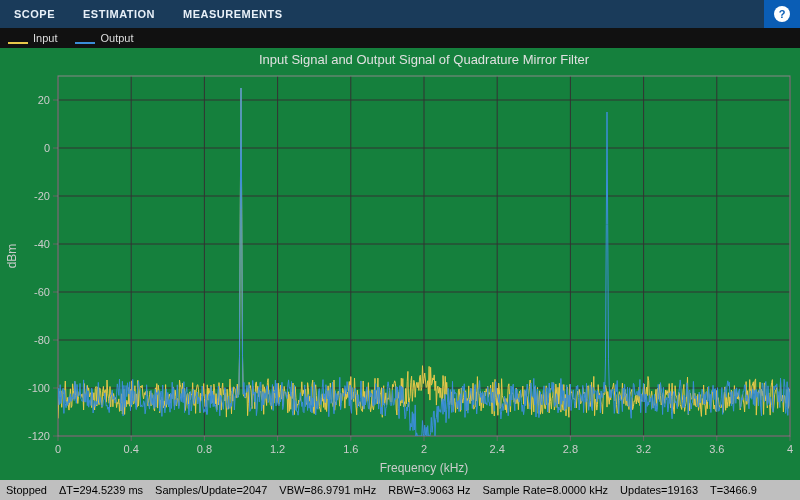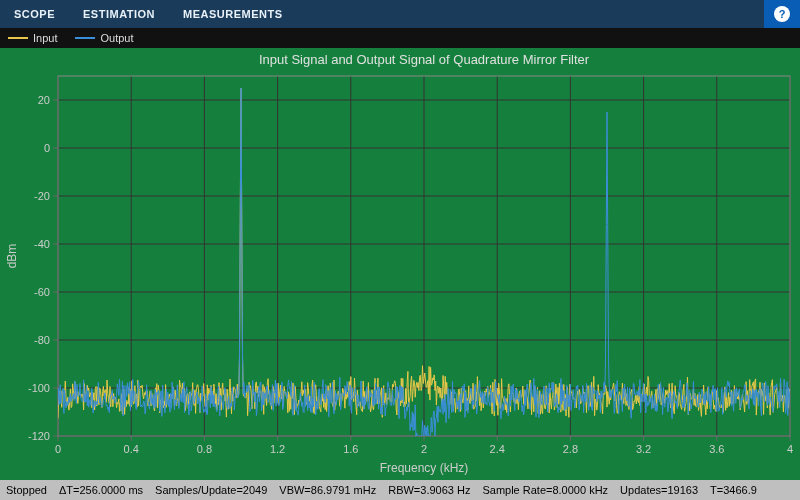--- a/index.html
+++ b/index.html
@@ -2,21 +2,21 @@
 <html><head>
 <meta charset="utf-8">
 <style>
   html,body{margin:0;padding:0;background:#000;font-family:Arial,Helvetica,sans-serif;font-size:12px;color:#ddd;width:800px;height:500px;overflow:hidden}
   .tabs{display:flex;align-items:center;height:28px;background:#1a3b5a;font-size:11px;font-weight:bold;color:#e8f0f8}
   .tab{padding:0 14px;height:32px;display:flex;align-items:center;cursor:pointer;letter-spacing:0.5px}
   .tab.active{background:#0a5db5}
   .help{margin-left:auto;display:flex;align-items:center;padding:0 10px;background:#0a5db5;height:28px}
   .help-icon{width:16px;height:16px;border-radius:50%;background:#fff;color:#0a5db5;display:flex;align-items:center;justify-content:center;font-weight:bold;font-size:11px}
   .legend{height:20px;background:#111;display:flex;align-items:center;padding:0 8px;font-size:11px;gap:18px}
-  .legend-item{display:flex;align-items:center;gap:5px}
+  .legend-item{display:flex;align-items:flex-end;gap:5px}
   .swatch{width:20px;height:2px}
   .plot-area{position:relative;width:800px;height:432px;background:#15803d}
   svg{display:block}
   .axis text{fill:#ccc;font-size:11px}
   .axis line,.axis path{stroke:#666}
   .grid line{stroke:#333}
   .title{fill:#e0e0e0;font-size:13px;text-anchor:middle}
   .axlabel{fill:#ccc;font-size:12px;text-anchor:middle}
   .status{height:20px;background:#bfbfbf;color:#000;display:flex;align-items:center;padding:0 6px;font-size:11px;gap:12px;white-space:nowrap;overflow:hidden}
 </style>
@@ -112,20 +112,20 @@
         <clipPath id="cp">
           <rect x="58" y="28" width="732" height="360"></rect>
         </clipPath>
       </defs>
       <path d="M58.0 370.4L58.7 346.4L59.5 343.4L60.2 349.0L60.9 342.8L61.7 359.3L62.4 342.3L63.1 344.4L63.9 346.0L64.6 345.8L65.3 333.0L66.1 351.8L66.8 356.8L67.5 349.5L68.2 356.4L69.0 362.1L69.7 353.7L70.4 340.8L71.2 359.5L71.9 357.9L72.6 335.8L73.4 342.5L74.1 350.9L74.8 333.4L75.6 347.6L76.3 351.4L77.0 343.6L77.8 355.5L78.5 348.4L79.2 343.6L80.0 346.6L80.7 347.8L81.4 346.4L82.2 349.5L82.9 345.7L83.6 362.0L84.4 335.6L85.1 352.2L85.8 347.4L86.5 342.4L87.3 337.3L88.0 343.1L88.7 339.8L89.5 348.9L90.2 346.0L90.9 344.6L91.7 359.6L92.4 344.3L93.1 352.0L93.9 344.7L94.6 362.0L95.3 340.2L96.1 338.5L96.8 358.0L97.5 338.9L98.3 352.0L99.0 356.7L99.7 339.8L100.5 342.3L101.2 351.9L101.9 359.5L102.7 343.3L103.4 338.4L104.1 348.0L104.8 342.5L105.6 341.7L106.3 354.2L107.0 332.0L107.8 345.8L108.5 350.3L109.2 355.3L110.0 338.5L110.7 358.9L111.4 345.4L112.2 344.7L112.9 358.8L113.6 345.5L114.4 351.6L115.1 349.4L115.8 351.2L116.6 359.6L117.3 354.5L118.0 355.8L118.8 350.9L119.5 363.4L120.2 355.2L121.0 363.0L121.7 345.8L122.4 366.1L123.1 348.7L123.9 341.2L124.6 366.4L125.3 351.8L126.1 358.8L126.8 352.3L127.5 355.9L128.3 356.1L129.0 339.4L129.7 358.2L130.5 341.3L131.2 358.7L131.9 332.8L132.7 350.7L133.4 356.1L134.1 355.0L134.9 337.7L135.6 356.2L136.3 345.9L137.1 359.2L137.8 332.3L138.5 358.0L139.3 345.9L140.0 339.7L140.7 338.0L141.4 339.5L142.2 337.2L142.9 347.0L143.6 350.9L144.4 344.7L145.1 347.1L145.8 343.3L146.6 343.1L147.3 343.1L148.0 357.9L148.8 352.9L149.5 346.6L150.2 343.0L151.0 357.9L151.7 344.8L152.4 348.2L153.2 350.9L153.9 360.8L154.6 363.0L155.4 339.8L156.1 350.5L156.8 335.6L157.6 360.1L158.3 337.2L159.0 343.0L159.7 364.8L160.5 351.8L161.2 353.2L161.9 349.2L162.7 352.6L163.4 359.8L164.1 352.9L164.9 358.3L165.6 336.6L166.3 359.3L167.1 351.3L167.8 353.2L168.5 348.6L169.3 346.0L170.0 349.3L170.7 354.8L171.5 346.6L172.2 350.7L172.9 338.8L173.7 341.0L174.4 358.4L175.1 342.1L175.9 348.5L176.6 357.8L177.3 350.3L178.0 351.1L178.8 357.6L179.5 332.0L180.2 336.6L181.0 339.8L181.7 350.4L182.4 335.2L183.2 343.7L183.9 349.0L184.6 340.1L185.4 362.5L186.1 356.1L186.8 347.1L187.6 345.4L188.3 360.5L189.0 346.6L189.8 343.9L190.5 351.5L191.2 346.1L192.0 346.7L192.7 334.7L193.4 354.1L194.2 357.5L194.9 341.9L195.6 365.4L196.3 342.4L197.1 337.1L197.8 336.7L198.5 341.7L199.3 353.1L200.0 364.7L200.7 345.2L201.5 347.9L202.2 347.2L202.9 348.1L203.7 335.5L204.4 350.2L205.1 358.6L205.9 352.0L206.6 358.7L207.3 336.8L208.1 352.2L208.8 340.2L209.5 344.6L210.3 347.6L211.0 337.3L211.7 355.2L212.5 354.3L213.2 349.2L213.9 336.1L214.6 342.1L215.4 355.8L216.1 345.6L216.8 361.9L217.6 350.8L218.3 356.9L219.0 334.6L219.8 353.5L220.5 340.3L221.2 362.1L222.0 341.0L222.7 335.1L223.4 346.8L224.2 341.6L224.9 353.0L225.6 345.2L226.4 369.1L227.1 341.2L227.8 349.8L228.6 361.1L229.3 344.1L230.0 331.0L230.8 348.3L231.5 365.8L232.2 343.1L232.9 353.1L233.7 338.8L234.4 339.7L235.1 341.0L235.9 349.6L236.6 349.6L237.3 336.1L238.1 349.1L238.8 346.2L239.5 307.7L240.3 161.8L241.0 40.0L241.7 161.8L242.5 307.7L243.2 346.2L243.9 348.4L244.7 349.0L245.4 349.6L246.1 349.6L246.9 340.4L247.6 367.7L248.3 355.2L249.1 334.3L249.8 339.9L250.5 337.6L251.2 344.1L252.0 360.7L252.7 338.0L253.4 343.9L254.2 347.9L254.9 360.8L255.6 335.3L256.4 333.9L257.1 345.2L257.8 338.2L258.6 348.7L259.3 342.4L260.0 344.5L260.8 343.2L261.5 349.9L262.2 352.6L263.0 336.5L263.7 366.3L264.4 338.8L265.2 343.1L265.9 351.0L266.6 357.5L267.4 334.5L268.1 330.7L268.8 346.3L269.5 343.9L270.3 356.5L271.0 354.6L271.7 361.3L272.5 343.9L273.2 338.5L273.9 355.2L274.7 342.3L275.4 349.5L276.1 349.2L276.9 354.4L277.6 347.0L278.3 335.2L279.1 356.2L279.8 343.7L280.5 337.0L281.3 351.1L282.0 340.9L282.7 357.9L283.5 348.2L284.2 338.4L284.9 345.2L285.7 343.9L286.4 349.2L287.1 347.0L287.8 364.8L288.6 343.8L289.3 363.3L290.0 346.2L290.8 361.3L291.5 344.0L292.2 350.6L293.0 335.0L293.7 352.3L294.4 366.6L295.2 338.6L295.9 349.5L296.6 360.4L297.4 356.2L298.1 356.9L298.8 352.0L299.6 353.7L300.3 352.3L301.0 346.0L301.8 333.8L302.5 347.9L303.2 341.9L304.0 345.8L304.7 342.5L305.4 341.2L306.1 354.7L306.9 356.6L307.6 334.7L308.3 339.5L309.1 353.2L309.8 348.2L310.5 356.8L311.3 357.2L312.0 337.1L312.7 332.1L313.5 363.0L314.2 365.6L314.9 343.1L315.7 336.8L316.4 347.5L317.1 360.4L317.9 356.5L318.6 344.3L319.3 358.8L320.1 361.3L320.8 363.9L321.5 346.6L322.3 353.2L323.0 345.6L323.7 359.4L324.4 349.1L325.2 361.6L325.9 342.8L326.6 363.5L327.4 349.3L328.1 337.8L328.8 348.2L329.6 352.0L330.3 335.1L331.0 349.1L331.8 354.9L332.5 355.2L333.2 358.8L334.0 332.0L334.7 362.3L335.4 353.8L336.2 357.0L336.9 350.0L337.6 345.6L338.4 343.0L339.1 349.2L339.8 358.2L340.6 345.1L341.3 352.5L342.0 352.8L342.7 340.2L343.5 343.8L344.2 347.7L344.9 360.2L345.7 341.4L346.4 351.2L347.1 344.0L347.9 349.6L348.6 341.0L349.3 333.5L350.1 346.5L350.8 328.6L351.5 351.7L352.3 349.5L353.0 343.9L353.7 353.6L354.5 330.0L355.2 345.5L355.9 357.2L356.7 366.8L357.4 342.1L358.1 357.9L358.9 356.6L359.6 354.0L360.3 353.7L361.0 360.5L361.8 362.8L362.5 363.6L363.2 333.0L364.0 360.8L364.7 343.4L365.4 356.4L366.2 351.8L366.9 342.7L367.6 352.5L368.4 334.6L369.1 352.0L369.8 357.3L370.6 363.8L371.3 358.9L372.0 341.8L372.8 359.4L373.5 361.9L374.2 354.9L375.0 330.3L375.7 350.8L376.4 342.6L377.2 355.9L377.9 330.1L378.6 355.2L379.3 355.4L380.1 346.9L380.8 344.9L381.5 339.7L382.3 369.3L383.0 343.3L383.7 337.7L384.5 357.8L385.2 352.8L385.9 344.8L386.7 356.7L387.4 350.1L388.1 350.3L388.9 351.4L389.6 340.2L390.3 353.5L391.1 354.1L391.8 353.8L392.5 336.4L393.3 338.8L394.0 335.4L394.7 332.8L395.5 335.4L396.2 361.0L396.9 367.0L397.6 342.1L398.4 350.3L399.1 344.2L399.8 346.1L400.6 357.8L401.3 330.1L402.0 355.1L402.8 330.5L403.5 358.7L404.2 353.7L405.0 358.5L405.7 340.4L406.4 355.8L407.2 333.5L407.9 323.4L408.6 358.6L409.4 352.3L410.1 348.7L410.8 334.5L411.6 328.2L412.3 353.3L413.0 343.3L413.8 332.3L414.5 334.8L415.2 349.3L415.9 338.8L416.7 334.4L417.4 339.6L418.1 334.4L418.9 342.5L419.6 329.1L420.3 327.2L421.1 342.6L421.8 339.7L422.5 317.7L423.3 335.5L424.0 330.6L424.7 325.0L425.5 333.0L426.2 339.5L426.9 338.4L427.7 332.7L428.4 346.1L429.1 318.4L429.9 352.1L430.6 319.3L431.3 337.2L432.1 335.7L432.8 329.9L433.5 332.0L434.2 326.9L435.0 342.6L435.7 333.1L436.4 357.1L437.2 341.0L437.9 338.0L438.6 345.2L439.4 339.3L440.1 349.6L440.8 339.9L441.6 354.0L442.3 356.0L443.0 327.5L443.8 338.6L444.5 352.5L445.2 328.3L446.0 346.4L446.7 334.3L447.4 344.3L448.2 348.8L448.9 355.9L449.6 356.9L450.4 352.6L451.1 343.8L451.8 357.0L452.5 339.8L453.3 362.6L454.0 352.3L454.7 350.4L455.5 364.5L456.2 354.4L456.9 356.2L457.7 360.8L458.4 342.9L459.1 340.9L459.9 349.6L460.6 363.4L461.3 340.0L462.1 350.3L462.8 355.1L463.5 349.7L464.3 340.5L465.0 346.0L465.7 342.7L466.5 362.4L467.2 350.4L467.9 362.1L468.7 337.9L469.4 351.7L470.1 355.6L470.8 342.7L471.6 353.0L472.3 351.6L473.0 335.2L473.8 361.2L474.5 359.3L475.2 359.0L476.0 343.8L476.7 353.1L477.4 328.6L478.2 345.7L478.9 346.0L479.6 357.8L480.4 343.5L481.1 362.8L481.8 351.0L482.6 347.4L483.3 359.9L484.0 346.2L484.8 343.1L485.5 348.0L486.2 340.7L487.0 343.9L487.7 338.0L488.4 349.2L489.1 344.6L489.9 346.2L490.6 337.1L491.3 347.9L492.1 365.9L492.8 334.2L493.5 350.1L494.3 368.0L495.0 331.4L495.7 349.3L496.5 357.3L497.2 340.1L497.9 367.3L498.7 335.1L499.4 341.9L500.1 360.5L500.9 358.5L501.6 330.7L502.3 347.8L503.1 350.0L503.8 353.7L504.5 350.8L505.3 361.9L506.0 350.4L506.7 364.6L507.4 357.1L508.2 338.2L508.9 335.8L509.6 348.0L510.4 363.9L511.1 348.1L511.8 346.1L512.6 344.7L513.3 346.3L514.0 354.2L514.8 350.5L515.5 356.0L516.2 340.2L517.0 355.6L517.7 345.9L518.4 361.7L519.2 345.3L519.9 343.0L520.6 345.5L521.4 349.4L522.1 347.9L522.8 338.0L523.6 356.2L524.3 341.9L525.0 347.6L525.7 343.0L526.5 347.5L527.2 349.1L527.9 360.9L528.7 346.2L529.4 338.7L530.1 332.0L530.9 341.1L531.6 366.7L532.3 348.0L533.1 351.0L533.8 363.9L534.5 338.8L535.3 344.7L536.0 351.9L536.7 355.3L537.5 339.5L538.2 365.4L538.9 351.8L539.7 342.8L540.4 366.2L541.1 346.4L541.9 363.5L542.6 365.6L543.3 342.6L544.0 348.7L544.8 360.6L545.5 360.7L546.2 337.8L547.0 356.8L547.7 354.3L548.4 355.0L549.2 364.9L549.9 340.1L550.6 353.3L551.4 361.1L552.1 350.2L552.8 348.0L553.6 334.7L554.3 362.0L555.0 358.2L555.8 336.0L556.5 341.9L557.2 359.7L558.0 339.3L558.7 356.1L559.4 335.3L560.2 355.2L560.9 364.1L561.6 348.7L562.3 356.9L563.1 362.3L563.8 336.5L564.5 356.4L565.3 346.5L566.0 367.9L566.7 352.6L567.5 339.1L568.2 358.8L568.9 369.3L569.7 336.4L570.4 339.6L571.1 345.0L571.9 343.7L572.6 349.6L573.3 350.7L574.1 350.4L574.8 351.7L575.5 351.9L576.3 360.0L577.0 348.1L577.7 343.0L578.5 347.0L579.2 341.4L579.9 345.0L580.6 355.9L581.4 353.7L582.1 352.2L582.8 339.5L583.6 345.7L584.3 344.1L585.0 346.3L585.8 349.9L586.5 364.6L587.2 339.7L588.0 337.7L588.7 338.3L589.4 356.3L590.2 358.5L590.9 352.7L591.6 334.3L592.4 358.8L593.1 346.7L593.8 328.4L594.6 367.7L595.3 351.3L596.0 351.8L596.8 362.1L597.5 356.5L598.2 336.6L598.9 347.0L599.7 345.3L600.4 351.3L601.1 355.3L601.9 356.5L602.6 365.9L603.3 345.3L604.1 346.6L604.8 346.2L605.5 337.0L606.3 341.0L607.0 359.1L607.7 343.5L608.5 350.1L609.2 356.3L609.9 348.3L610.7 351.9L611.4 342.3L612.1 341.4L612.9 338.9L613.6 335.0L614.3 342.8L615.1 353.0L615.8 346.5L616.5 356.7L617.2 365.1L618.0 364.6L618.7 347.1L619.4 343.7L620.2 346.5L620.9 348.7L621.6 352.1L622.4 335.2L623.1 350.5L623.8 355.7L624.6 343.6L625.3 341.5L626.0 357.5L626.8 345.8L627.5 358.1L628.2 357.0L629.0 361.5L629.7 348.5L630.4 344.8L631.2 343.4L631.9 341.4L632.6 361.7L633.4 358.7L634.1 352.9L634.8 353.4L635.5 347.3L636.3 356.0L637.0 346.9L637.7 352.6L638.5 354.7L639.2 339.0L639.9 357.6L640.7 351.3L641.4 353.4L642.1 347.0L642.9 344.0L643.6 337.2L644.3 336.0L645.1 351.6L645.8 348.4L646.5 339.1L647.3 347.6L648.0 328.5L648.7 332.6L649.5 354.1L650.2 352.7L650.9 348.5L651.7 343.2L652.4 350.5L653.1 359.9L653.8 356.7L654.6 357.1L655.3 348.1L656.0 341.3L656.8 358.3L657.5 340.3L658.2 343.8L659.0 351.3L659.7 336.4L660.4 347.4L661.2 357.0L661.9 355.0L662.6 346.5L663.4 344.5L664.1 350.5L664.8 355.4L665.6 342.0L666.3 346.6L667.0 342.5L667.8 345.7L668.5 349.9L669.2 335.6L670.0 350.5L670.7 359.9L671.4 348.6L672.1 335.2L672.9 353.8L673.6 361.9L674.3 365.8L675.1 337.7L675.8 347.8L676.5 347.9L677.3 351.4L678.0 358.5L678.7 344.2L679.5 345.5L680.2 356.4L680.9 358.7L681.7 361.5L682.4 352.3L683.1 342.0L683.9 336.4L684.6 363.3L685.3 358.6L686.1 354.1L686.8 344.8L687.5 329.0L688.3 366.7L689.0 355.3L689.7 362.9L690.4 345.3L691.2 350.8L691.9 351.0L692.6 350.4L693.4 340.9L694.1 357.3L694.8 345.2L695.6 358.3L696.3 358.6L697.0 358.2L697.8 346.4L698.5 362.4L699.2 357.5L700.0 346.5L700.7 361.3L701.4 368.4L702.2 350.4L702.9 356.6L703.6 337.0L704.4 355.4L705.1 357.8L705.8 367.0L706.6 351.9L707.3 360.7L708.0 339.1L708.7 344.8L709.5 350.2L710.2 360.8L710.9 357.5L711.7 343.9L712.4 341.8L713.1 350.7L713.9 361.0L714.6 357.0L715.3 362.1L716.1 363.5L716.8 342.4L717.5 351.3L718.3 349.7L719.0 356.7L719.7 359.5L720.5 359.0L721.2 359.8L721.9 356.6L722.7 358.6L723.4 364.4L724.1 350.0L724.9 338.9L725.6 362.3L726.3 345.9L727.0 359.9L727.8 353.2L728.5 344.7L729.2 358.3L730.0 348.9L730.7 355.4L731.4 342.2L732.2 354.4L732.9 355.9L733.6 354.9L734.4 337.6L735.1 348.0L735.8 346.3L736.6 343.3L737.3 351.0L738.0 344.8L738.8 351.4L739.5 349.1L740.2 361.9L741.0 356.8L741.7 353.8L742.4 346.7L743.2 351.2L743.9 356.2L744.6 364.0L745.3 349.4L746.1 333.6L746.8 356.4L747.5 342.7L748.3 355.5L749.0 350.3L749.7 331.6L750.5 344.3L751.2 349.9L751.9 338.2L752.7 335.9L753.4 333.8L754.1 345.6L754.9 333.0L755.6 330.9L756.3 367.1L757.1 351.1L757.8 347.1L758.5 342.6L759.3 345.1L760.0 334.2L760.7 352.2L761.5 341.2L762.2 347.7L762.9 342.8L763.6 366.5L764.4 334.9L765.1 352.9L765.8 348.1L766.6 346.4L767.3 360.0L768.0 349.5L768.8 344.9L769.5 354.9L770.2 367.1L771.0 339.2L771.7 334.5L772.4 331.6L773.2 364.3L773.9 357.2L774.6 346.8L775.4 343.1L776.1 341.7L776.8 339.6L777.6 360.3L778.3 347.5L779.0 351.0L779.8 354.2L780.5 333.5L781.2 352.5L781.9 352.7L782.7 347.3L783.4 364.0L784.1 347.5L784.9 348.2L785.6 355.2L786.3 354.9L787.1 341.5L787.8 351.0L788.5 360.3L789.3 340.9L790.0 347.0" fill="none" stroke="#e8c84a" stroke-width="1" clip-path="url(#cp)"></path>
       <path d="M58.0 357.2L58.7 340.3L59.5 356.5L60.2 336.7L60.9 355.6L61.7 347.1L62.4 343.0L63.1 340.2L63.9 365.4L64.6 342.2L65.3 355.5L66.1 359.7L66.8 353.4L67.5 357.5L68.2 355.2L69.0 348.8L69.7 354.6L70.4 345.8L71.2 353.3L71.9 349.0L72.6 350.3L73.4 345.7L74.1 352.5L74.8 333.1L75.6 338.0L76.3 355.3L77.0 336.4L77.8 347.6L78.5 348.5L79.2 347.2L80.0 335.4L80.7 350.0L81.4 351.6L82.2 353.5L82.9 353.0L83.6 331.9L84.4 354.0L85.1 345.7L85.8 354.2L86.5 337.8L87.3 357.7L88.0 342.7L88.7 359.2L89.5 352.6L90.2 351.6L90.9 357.5L91.7 340.2L92.4 343.8L93.1 365.0L93.9 356.1L94.6 352.8L95.3 359.3L96.1 353.3L96.8 356.7L97.5 355.4L98.3 334.4L99.0 346.6L99.7 354.5L100.5 349.5L101.2 356.5L101.9 359.0L102.7 358.4L103.4 352.1L104.1 351.3L104.8 344.8L105.6 353.1L106.3 358.1L107.0 357.1L107.8 361.3L108.5 359.1L109.2 364.6L110.0 349.4L110.7 346.8L111.4 346.7L112.2 342.2L112.9 351.4L113.6 350.1L114.4 347.8L115.1 355.1L115.8 353.6L116.6 346.2L117.3 335.9L118.0 339.6L118.8 347.4L119.5 331.0L120.2 347.0L121.0 362.6L121.7 354.5L122.4 333.3L123.1 367.9L123.9 337.4L124.6 353.8L125.3 359.4L126.1 337.5L126.8 348.6L127.5 334.8L128.3 342.8L129.0 346.0L129.7 333.8L130.5 362.7L131.2 342.6L131.9 356.9L132.7 331.4L133.4 353.0L134.1 343.2L134.9 344.0L135.6 357.6L136.3 361.6L137.1 347.1L137.8 338.4L138.5 332.9L139.3 339.2L140.0 341.9L140.7 358.9L141.4 356.9L142.2 359.1L142.9 358.4L143.6 352.8L144.4 354.7L145.1 365.8L145.8 360.9L146.6 336.8L147.3 347.6L148.0 353.9L148.8 357.1L149.5 361.1L150.2 353.0L151.0 342.4L151.7 355.2L152.4 357.1L153.2 346.7L153.9 360.5L154.6 352.8L155.4 341.2L156.1 359.2L156.8 344.5L157.6 346.5L158.3 342.5L159.0 346.8L159.7 363.3L160.5 344.6L161.2 343.1L161.9 368.4L162.7 337.0L163.4 356.1L164.1 358.2L164.9 364.8L165.6 357.5L166.3 340.9L167.1 356.5L167.8 344.5L168.5 358.9L169.3 351.5L170.0 364.2L170.7 345.1L171.5 360.4L172.2 334.2L172.9 351.1L173.7 339.7L174.4 361.9L175.1 351.7L175.9 357.4L176.6 351.4L177.3 336.8L178.0 349.6L178.8 360.6L179.5 354.8L180.2 352.1L181.0 345.5L181.7 353.7L182.4 340.9L183.2 354.7L183.9 333.7L184.6 364.6L185.4 343.9L186.1 343.7L186.8 339.1L187.6 356.8L188.3 356.0L189.0 366.9L189.8 346.0L190.5 343.6L191.2 363.0L192.0 356.6L192.7 346.2L193.4 341.2L194.2 355.6L194.9 351.6L195.6 348.3L196.3 348.1L197.1 343.9L197.8 355.9L198.5 349.1L199.3 350.3L200.0 364.1L200.7 353.7L201.5 352.1L202.2 338.0L202.9 358.0L203.7 364.6L204.4 361.4L205.1 363.7L205.9 346.3L206.6 366.4L207.3 366.5L208.1 351.9L208.8 347.0L209.5 345.4L210.3 359.7L211.0 338.4L211.7 355.5L212.5 343.0L213.2 358.7L213.9 346.8L214.6 358.3L215.4 356.7L216.1 360.7L216.8 363.7L217.6 351.1L218.3 338.3L219.0 345.4L219.8 367.8L220.5 347.2L221.2 348.2L222.0 353.5L222.7 356.9L223.4 361.3L224.2 347.3L224.9 339.6L225.6 343.7L226.4 354.8L227.1 359.8L227.8 361.5L228.6 348.0L229.3 358.3L230.0 360.5L230.8 355.0L231.5 358.3L232.2 339.4L232.9 346.0L233.7 346.5L234.4 362.0L235.1 348.9L235.9 346.2L236.6 338.4L237.3 349.6L238.1 349.5L238.8 346.1L239.5 307.7L240.3 161.8L241.0 40.0L241.7 161.8L242.5 307.7L243.2 346.2L243.9 334.4L244.7 349.6L245.4 345.4L246.1 344.8L246.9 337.3L247.6 343.7L248.3 338.3L249.1 336.6L249.8 363.4L250.5 362.5L251.2 359.7L252.0 357.6L252.7 332.5L253.4 345.9L254.2 344.2L254.9 354.1L255.6 343.8L256.4 367.6L257.1 361.2L257.8 346.4L258.6 339.5L259.3 353.9L260.0 334.7L260.8 333.9L261.5 363.0L262.2 358.4L263.0 343.6L263.7 357.0L264.4 347.0L265.2 344.7L265.9 350.5L266.6 338.7L267.4 337.4L268.1 354.6L268.8 352.4L269.5 342.3L270.3 347.8L271.0 358.0L271.7 349.2L272.5 336.5L273.2 362.5L273.9 343.5L274.7 344.9L275.4 332.0L276.1 358.0L276.9 335.3L277.6 354.0L278.3 356.9L279.1 357.8L279.8 349.4L280.5 353.9L281.3 343.5L282.0 334.3L282.7 361.6L283.5 357.6L284.2 343.4L284.9 344.2L285.7 344.7L286.4 347.2L287.1 350.7L287.8 338.0L288.6 331.9L289.3 340.5L290.0 338.9L290.8 348.3L291.5 333.5L292.2 362.4L293.0 367.3L293.7 351.3L294.4 337.2L295.2 362.3L295.9 352.8L296.6 363.3L297.4 363.3L298.1 367.2L298.8 358.1L299.6 354.4L300.3 344.7L301.0 350.4L301.8 358.5L302.5 353.9L303.2 363.7L304.0 364.7L304.7 336.9L305.4 358.6L306.1 353.9L306.9 348.7L307.6 362.5L308.3 346.6L309.1 360.2L309.8 354.7L310.5 363.6L311.3 338.7L312.0 364.9L312.7 349.9L313.5 358.8L314.2 334.2L314.9 341.2L315.7 366.9L316.4 354.7L317.1 353.0L317.9 361.3L318.6 342.8L319.3 340.6L320.1 351.6L320.8 356.7L321.5 350.4L322.3 339.5L323.0 331.6L323.7 350.8L324.4 345.8L325.2 354.7L325.9 336.7L326.6 342.7L327.4 351.0L328.1 342.5L328.8 368.7L329.6 347.9L330.3 339.5L331.0 355.4L331.8 350.6L332.5 334.1L333.2 356.8L334.0 365.8L334.7 353.3L335.4 342.7L336.2 357.1L336.9 345.5L337.6 352.1L338.4 347.4L339.1 346.7L339.8 329.3L340.6 361.7L341.3 355.6L342.0 345.5L342.7 345.0L343.5 345.8L344.2 348.5L344.9 337.6L345.7 341.5L346.4 346.0L347.1 333.6L347.9 342.3L348.6 344.8L349.3 357.9L350.1 337.1L350.8 360.0L351.5 365.3L352.3 339.5L353.0 349.8L353.7 350.7L354.5 347.5L355.2 340.3L355.9 343.5L356.7 347.7L357.4 359.7L358.1 346.6L358.9 355.3L359.6 358.6L360.3 350.5L361.0 332.9L361.8 354.3L362.5 358.1L363.2 348.6L364.0 361.2L364.7 349.6L365.4 357.0L366.2 342.9L366.9 338.8L367.6 352.4L368.4 360.5L369.1 361.2L369.8 342.7L370.6 349.0L371.3 345.3L372.0 346.0L372.8 357.6L373.5 358.1L374.2 341.9L375.0 356.7L375.7 335.6L376.4 355.2L377.2 349.3L377.9 339.0L378.6 361.1L379.3 339.3L380.1 354.1L380.8 365.8L381.5 359.0L382.3 366.8L383.0 340.1L383.7 356.9L384.5 355.3L385.2 367.9L385.9 360.2L386.7 358.4L387.4 338.7L388.1 333.8L388.9 339.0L389.6 343.6L390.3 356.6L391.1 357.8L391.8 354.7L392.5 342.3L393.3 357.3L394.0 356.5L394.7 350.5L395.5 351.8L396.2 338.4L396.9 350.3L397.6 339.0L398.4 360.2L399.1 370.6L399.8 337.6L400.6 352.6L401.3 338.2L402.0 351.7L402.8 339.3L403.5 355.2L404.2 358.0L405.0 370.8L405.7 368.5L406.4 359.1L407.2 363.0L407.9 356.1L408.6 354.1L409.4 360.2L410.1 382.5L410.8 375.4L411.6 378.9L412.3 363.8L413.0 382.5L413.8 365.6L414.5 381.9L415.2 356.9L415.9 388.0L416.7 384.8L417.4 388.0L418.1 388.0L418.9 388.0L419.6 388.0L420.3 388.0L421.1 388.0L421.8 388.0L422.5 372.6L423.3 385.4L424.0 388.0L424.7 377.2L425.5 387.2L426.2 379.3L426.9 388.0L427.7 377.6L428.4 388.0L429.1 388.0L429.9 388.0L430.6 384.7L431.3 369.4L432.1 384.3L432.8 377.2L433.5 363.3L434.2 363.0L435.0 387.9L435.7 371.7L436.4 369.5L437.2 358.3L437.9 374.4L438.6 357.9L439.4 363.6L440.1 361.7L440.8 364.4L441.6 354.1L442.3 350.6L443.0 366.3L443.8 351.2L444.5 363.7L445.2 346.3L446.0 374.7L446.7 361.6L447.4 354.2L448.2 340.3L448.9 370.5L449.6 357.2L450.4 341.6L451.1 357.0L451.8 364.5L452.5 333.4L453.3 364.1L454.0 341.6L454.7 346.0L455.5 344.5L456.2 345.1L456.9 359.7L457.7 353.1L458.4 352.5L459.1 363.6L459.9 348.2L460.6 345.8L461.3 362.0L462.1 339.2L462.8 338.0L463.5 342.9L464.3 335.8L465.0 369.4L465.7 343.7L466.5 362.1L467.2 352.7L467.9 365.2L468.7 350.5L469.4 349.9L470.1 345.0L470.8 340.0L471.6 342.1L472.3 360.5L473.0 352.0L473.8 356.9L474.5 340.5L475.2 336.5L476.0 352.6L476.7 365.9L477.4 356.0L478.2 340.6L478.9 340.9L479.6 332.6L480.4 349.4L481.1 344.8L481.8 354.7L482.6 343.6L483.3 350.0L484.0 355.7L484.8 344.0L485.5 355.8L486.2 354.8L487.0 357.2L487.7 338.7L488.4 353.7L489.1 353.9L489.9 358.1L490.6 340.0L491.3 352.5L492.1 354.7L492.8 344.0L493.5 353.2L494.3 363.2L495.0 344.1L495.7 333.7L496.5 345.7L497.2 346.5L497.9 350.2L498.7 354.4L499.4 346.5L500.1 359.9L500.9 370.9L501.6 363.6L502.3 355.6L503.1 362.6L503.8 357.3L504.5 348.1L505.3 351.3L506.0 356.5L506.7 353.8L507.4 355.6L508.2 367.8L508.9 359.2L509.6 346.3L510.4 358.2L511.1 338.0L511.8 352.0L512.6 338.6L513.3 336.1L514.0 352.8L514.8 362.7L515.5 340.2L516.2 351.6L517.0 341.2L517.7 350.7L518.4 350.2L519.2 354.1L519.9 351.7L520.6 342.1L521.4 354.3L522.1 363.5L522.8 357.0L523.6 366.7L524.3 361.2L525.0 341.8L525.7 357.7L526.5 343.2L527.2 336.0L527.9 342.9L528.7 353.8L529.4 356.3L530.1 361.3L530.9 334.9L531.6 342.7L532.3 349.0L533.1 349.1L533.8 330.4L534.5 356.9L535.3 337.6L536.0 369.0L536.7 347.6L537.5 341.1L538.2 356.6L538.9 369.6L539.7 361.8L540.4 344.0L541.1 352.1L541.9 356.9L542.6 348.2L543.3 345.9L544.0 337.8L544.8 355.1L545.5 357.2L546.2 344.3L547.0 339.6L547.7 364.0L548.4 350.1L549.2 335.0L549.9 345.1L550.6 342.8L551.4 341.5L552.1 334.2L552.8 343.8L553.6 334.9L554.3 358.7L555.0 354.8L555.8 357.3L556.5 345.8L557.2 348.5L558.0 364.8L558.7 359.0L559.4 361.7L560.2 361.5L560.9 330.5L561.6 356.3L562.3 336.6L563.1 352.9L563.8 342.7L564.5 363.0L565.3 350.1L566.0 361.3L566.7 336.9L567.5 345.9L568.2 358.7L568.9 347.1L569.7 358.8L570.4 336.2L571.1 362.5L571.9 351.9L572.6 350.9L573.3 341.9L574.1 352.2L574.8 360.0L575.5 354.5L576.3 338.1L577.0 341.4L577.7 337.3L578.5 349.4L579.2 362.0L579.9 351.6L580.6 346.4L581.4 349.1L582.1 353.3L582.8 337.4L583.6 364.6L584.3 350.1L585.0 344.4L585.8 354.2L586.5 335.4L587.2 350.6L588.0 353.6L588.7 362.3L589.4 355.8L590.2 336.8L590.9 339.1L591.6 360.4L592.4 362.7L593.1 339.4L593.8 345.8L594.6 343.2L595.3 343.0L596.0 342.8L596.8 353.8L597.5 342.4L598.2 346.1L598.9 350.8L599.7 347.3L600.4 364.8L601.1 342.9L601.9 349.6L602.6 349.6L603.3 341.7L604.1 334.1L604.8 343.9L605.5 310.9L606.3 176.4L607.0 64.0L607.7 176.4L608.5 310.9L609.2 337.6L609.9 349.5L610.7 341.8L611.4 349.6L612.1 343.3L612.9 341.1L613.6 347.0L614.3 365.4L615.1 359.0L615.8 336.5L616.5 343.5L617.2 332.5L618.0 354.1L618.7 366.0L619.4 352.7L620.2 347.3L620.9 352.7L621.6 351.8L622.4 363.6L623.1 340.1L623.8 349.4L624.6 336.3L625.3 345.6L626.0 348.5L626.8 352.9L627.5 339.1L628.2 358.2L629.0 358.2L629.7 339.7L630.4 360.9L631.2 370.3L631.9 349.0L632.6 349.5L633.4 335.4L634.1 336.8L634.8 346.5L635.5 347.3L636.3 344.5L637.0 343.4L637.7 347.2L638.5 342.5L639.2 348.3L639.9 331.5L640.7 364.7L641.4 345.9L642.1 351.9L642.9 353.7L643.6 335.4L644.3 354.0L645.1 346.3L645.8 364.9L646.5 346.1L647.3 358.4L648.0 353.8L648.7 357.1L649.5 347.5L650.2 353.4L650.9 349.8L651.7 361.3L652.4 347.3L653.1 354.0L653.8 360.2L654.6 346.4L655.3 363.0L656.0 355.4L656.8 363.5L657.5 359.9L658.2 336.4L659.0 345.7L659.7 353.6L660.4 334.6L661.2 339.9L661.9 345.7L662.6 366.5L663.4 339.4L664.1 356.1L664.8 359.2L665.6 350.6L666.3 351.8L667.0 349.2L667.8 364.0L668.5 360.1L669.2 344.8L670.0 355.6L670.7 343.5L671.4 363.2L672.1 370.8L672.9 348.6L673.6 343.7L674.3 343.3L675.1 355.1L675.8 352.8L676.5 355.8L677.3 360.7L678.0 347.3L678.7 345.8L679.5 339.0L680.2 331.9L680.9 338.2L681.7 353.1L682.4 356.7L683.1 359.8L683.9 347.2L684.6 359.3L685.3 349.5L686.1 348.6L686.8 334.8L687.5 339.3L688.3 366.3L689.0 343.2L689.7 342.0L690.4 351.5L691.2 361.0L691.9 355.2L692.6 354.5L693.4 333.4L694.1 346.2L694.8 350.5L695.6 350.2L696.3 347.9L697.0 357.1L697.8 358.3L698.5 359.2L699.2 344.1L700.0 355.0L700.7 352.7L701.4 348.1L702.2 341.1L702.9 344.8L703.6 355.9L704.4 346.3L705.1 356.3L705.8 344.4L706.6 343.5L707.3 353.6L708.0 352.8L708.7 338.3L709.5 356.6L710.2 346.3L710.9 364.5L711.7 343.1L712.4 343.8L713.1 337.3L713.9 351.7L714.6 341.0L715.3 340.5L716.1 362.5L716.8 363.5L717.5 339.7L718.3 362.7L719.0 363.2L719.7 359.4L720.5 357.9L721.2 350.4L721.9 339.4L722.7 366.4L723.4 351.1L724.1 344.6L724.9 342.0L725.6 338.8L726.3 349.3L727.0 338.0L727.8 332.8L728.5 337.9L729.2 334.2L730.0 346.5L730.7 344.4L731.4 357.8L732.2 343.3L732.9 355.2L733.6 363.2L734.4 342.1L735.1 341.2L735.8 355.3L736.6 339.8L737.3 348.7L738.0 347.0L738.8 342.8L739.5 340.9L740.2 360.3L741.0 358.3L741.7 349.8L742.4 351.8L743.2 343.0L743.9 343.4L744.6 336.8L745.3 337.1L746.1 353.2L746.8 346.8L747.5 348.5L748.3 354.6L749.0 360.8L749.7 346.8L750.5 342.9L751.2 350.9L751.9 351.1L752.7 340.8L753.4 356.4L754.1 342.4L754.9 357.8L755.6 341.8L756.3 341.5L757.1 349.3L757.8 343.9L758.5 357.8L759.3 341.0L760.0 341.1L760.7 359.1L761.5 367.9L762.2 334.9L762.9 337.2L763.6 342.9L764.4 353.7L765.1 337.2L765.8 333.5L766.6 348.9L767.3 357.4L768.0 337.8L768.8 354.1L769.5 356.6L770.2 348.8L771.0 351.0L771.7 357.6L772.4 361.0L773.2 364.0L773.9 338.1L774.6 341.9L775.4 337.4L776.1 339.0L776.8 335.8L777.6 345.4L778.3 354.1L779.0 343.5L779.8 359.6L780.5 330.0L781.2 344.8L781.9 351.1L782.7 354.4L783.4 350.4L784.1 331.2L784.9 338.6L785.6 365.4L786.3 359.6L787.1 333.7L787.8 367.4L788.5 339.6L789.3 343.7L790.0 358.6" fill="none" stroke="#3b8ed8" stroke-width="1" clip-path="url(#cp)"></path>
     </svg>
 </div>
 <div class="status">
   <span>Stopped</span>
-  <span>ΔT=256.0000 ms</span>
-  <span>Samples/Update=2049</span>
+  <span>ΔT=294.5239 ms</span>
+  <span>Samples/Update=2047</span>
   <span>VBW=86.9791 mHz</span>
   <span>RBW=3.9063 Hz</span>
   <span>Sample Rate=8.0000 kHz</span>
   <span>Updates=19163</span>
   <span>T=3466.9</span>
 </div>
 
 </body></html>

